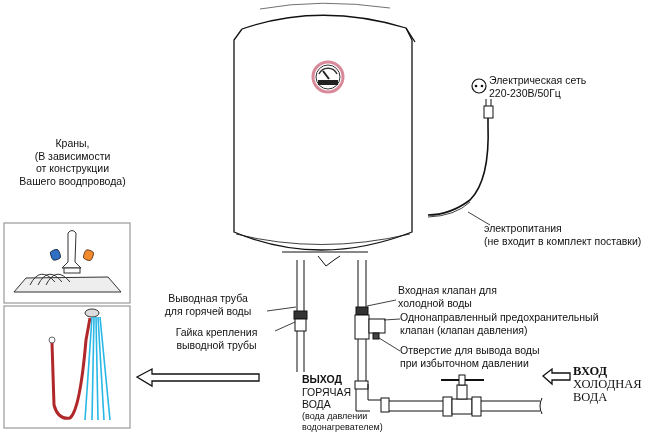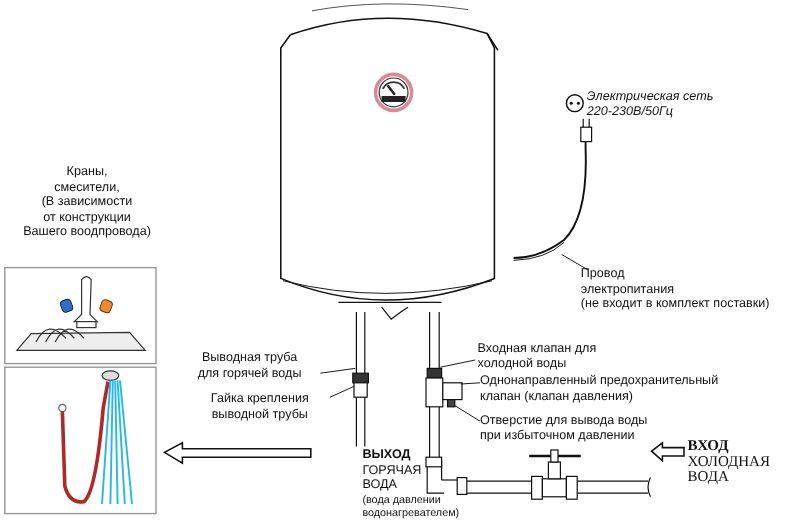--- a/index.html
+++ b/index.html
@@ -126,33 +126,31 @@
   <g fill="#fff" stroke="#111" stroke-width="1.3">
     <path d="M137,377 L152,369 L152,374 L259,374 L259,381 L152,381 L152,386 Z"></path>
   </g>
   <g fill="#fff" stroke="#111" stroke-width="1.3">
     <path d="M543,376 L552,369 L552,373 L570,373 L570,380 L552,380 L552,384 Z"></path>
   </g>
 </svg>
 
 <div class="lbl right" style="left:14px; top:137px; width:117px;">
   <span>Краны,</span>
-  <span>смесители,</span>
   <span>(В зависимости</span>
   <span>от конструкции</span>
   <span>Вашего воодпровода)</span>
 </div>
 
-<div class="lbl" style="left:489px; top:74px;font-style:italic;">
+<div class="lbl" style="left:489px; top:74px;">
   <span>Электрическая сеть</span>
   <span>220-230В/50Гц</span>
 </div>
 
 <div class="lbl" style="left:484px; top:222px;">
-  <span>Провод</span>
   <span>электропитания</span>
   <span>(не входит в комплект поставки)</span>
 </div>
 
 <div class="lbl right" style="left:150px; top:292px; width:116px;">
   <span>Выводная труба</span>
   <span>для горячей воды</span>
 </div>
 
 <div class="lbl right" style="left:160px; top:326px; width:113px;">

